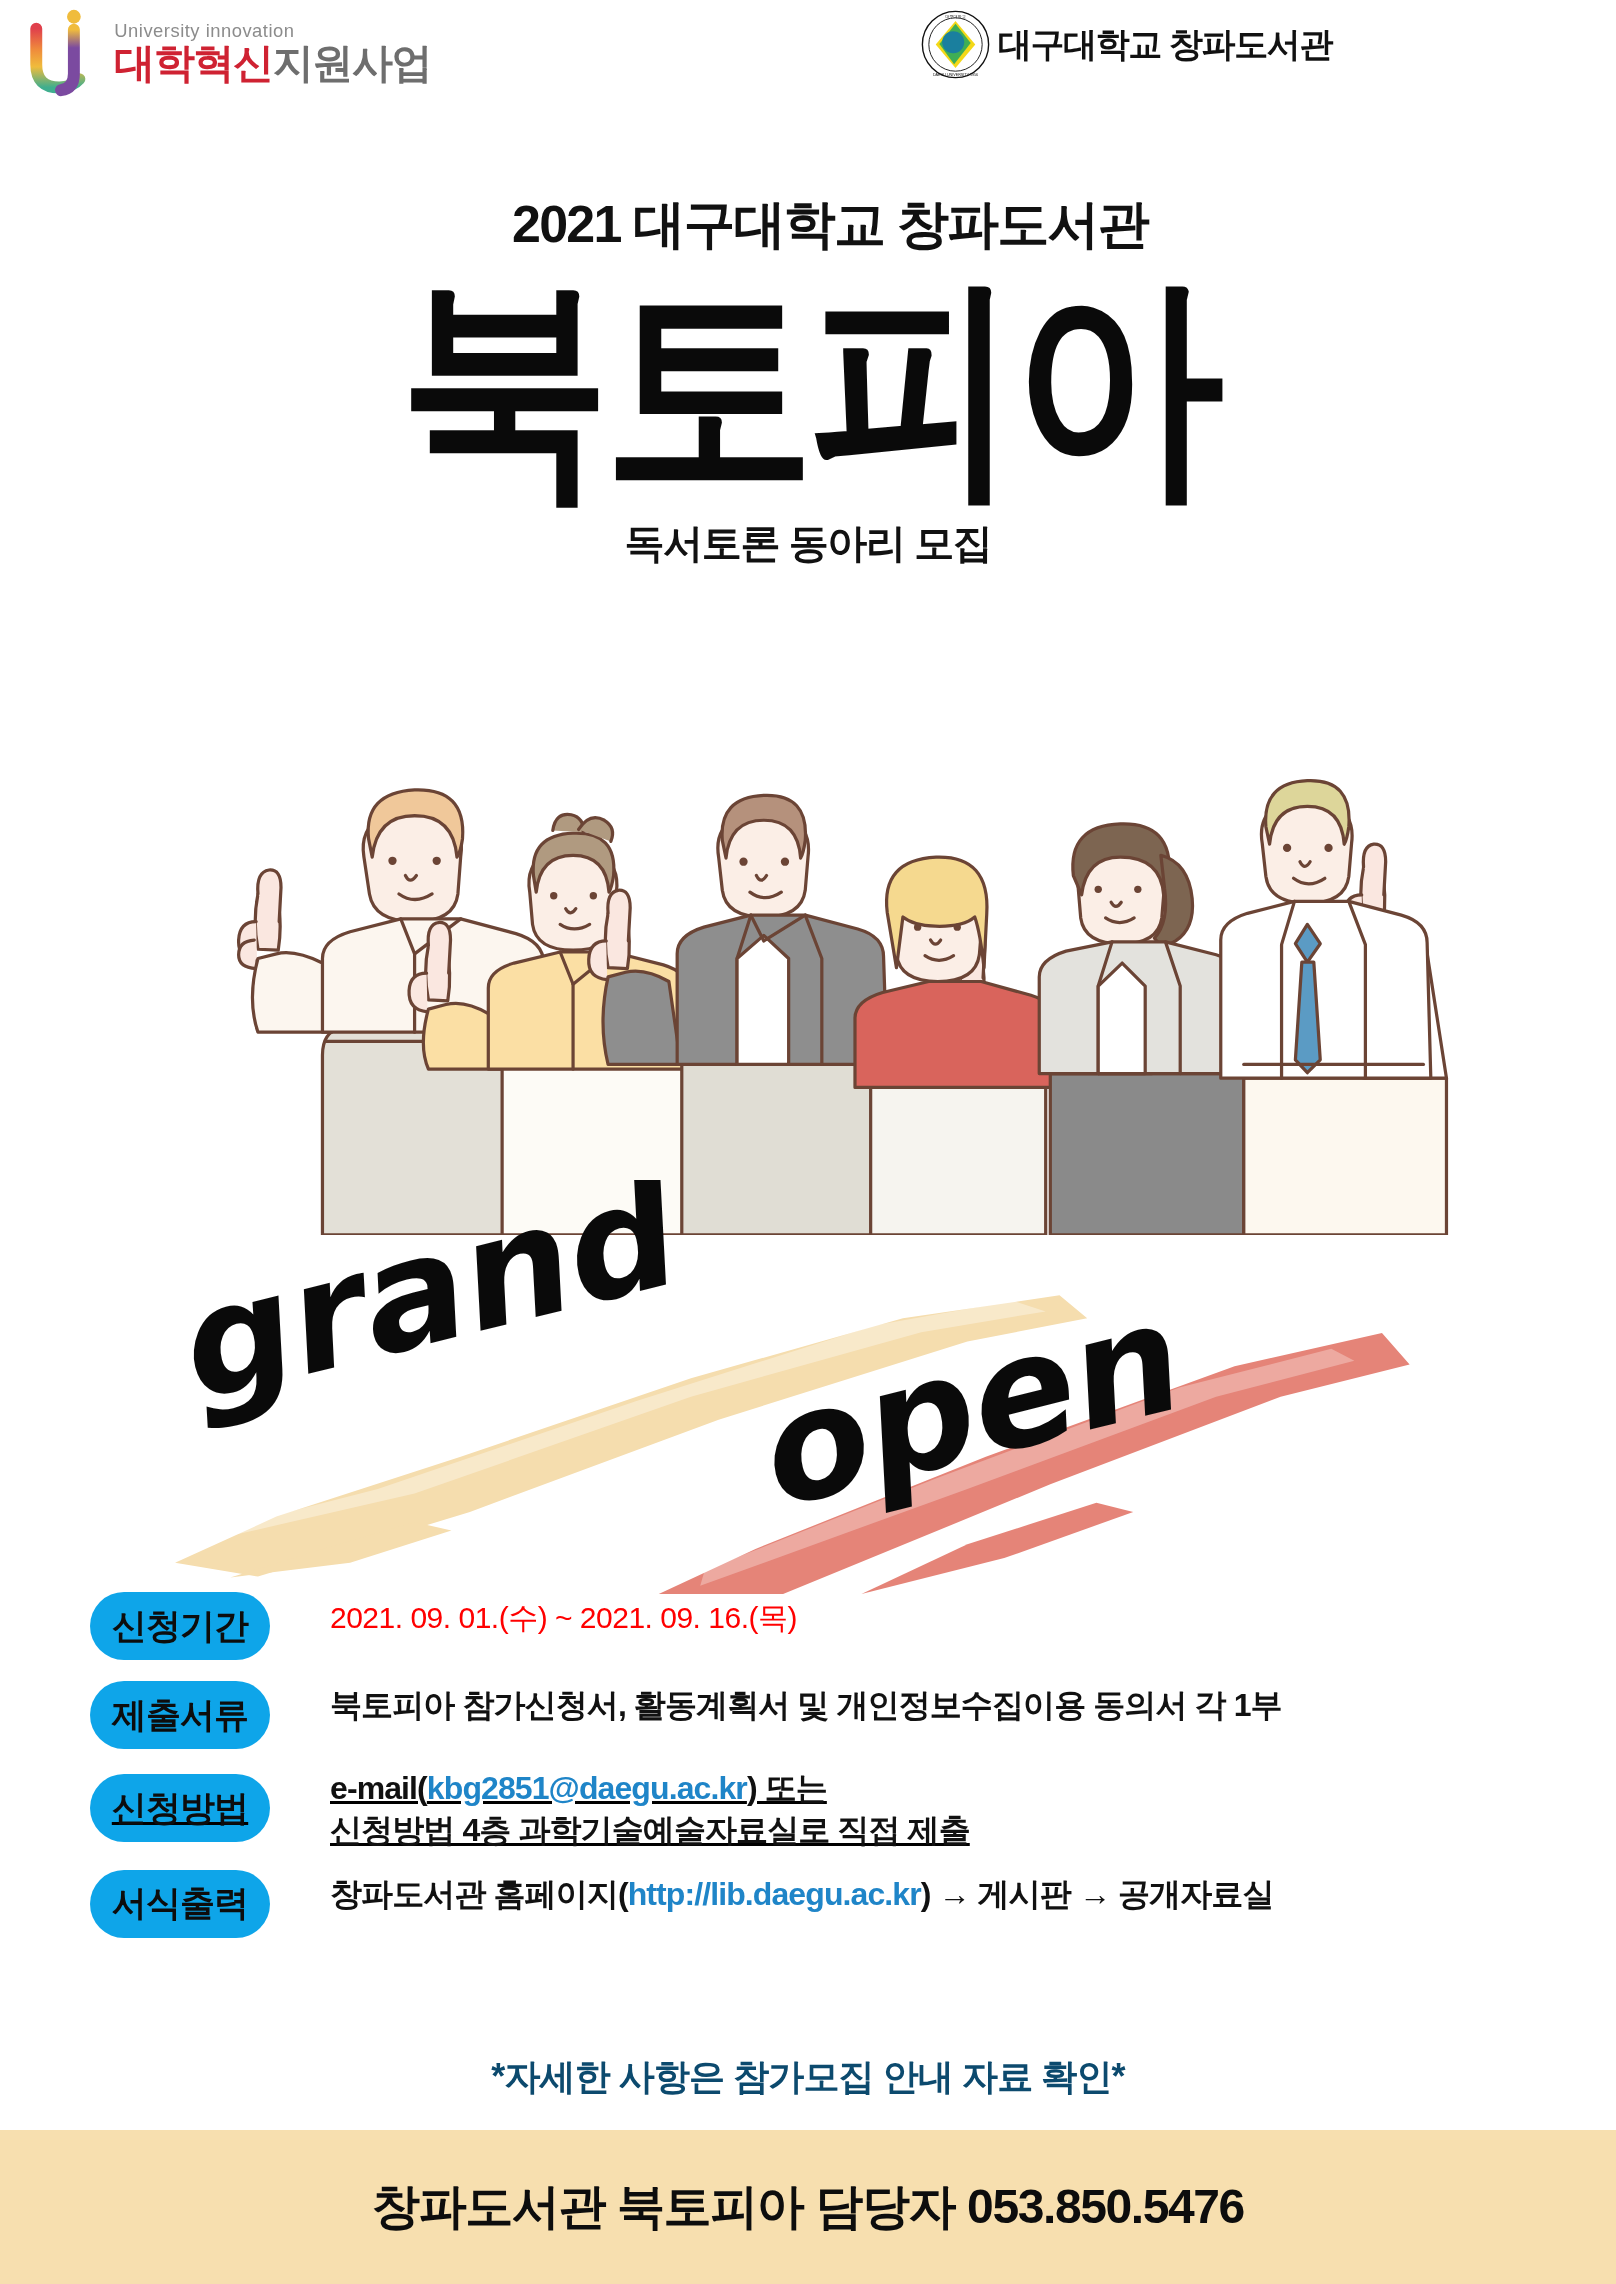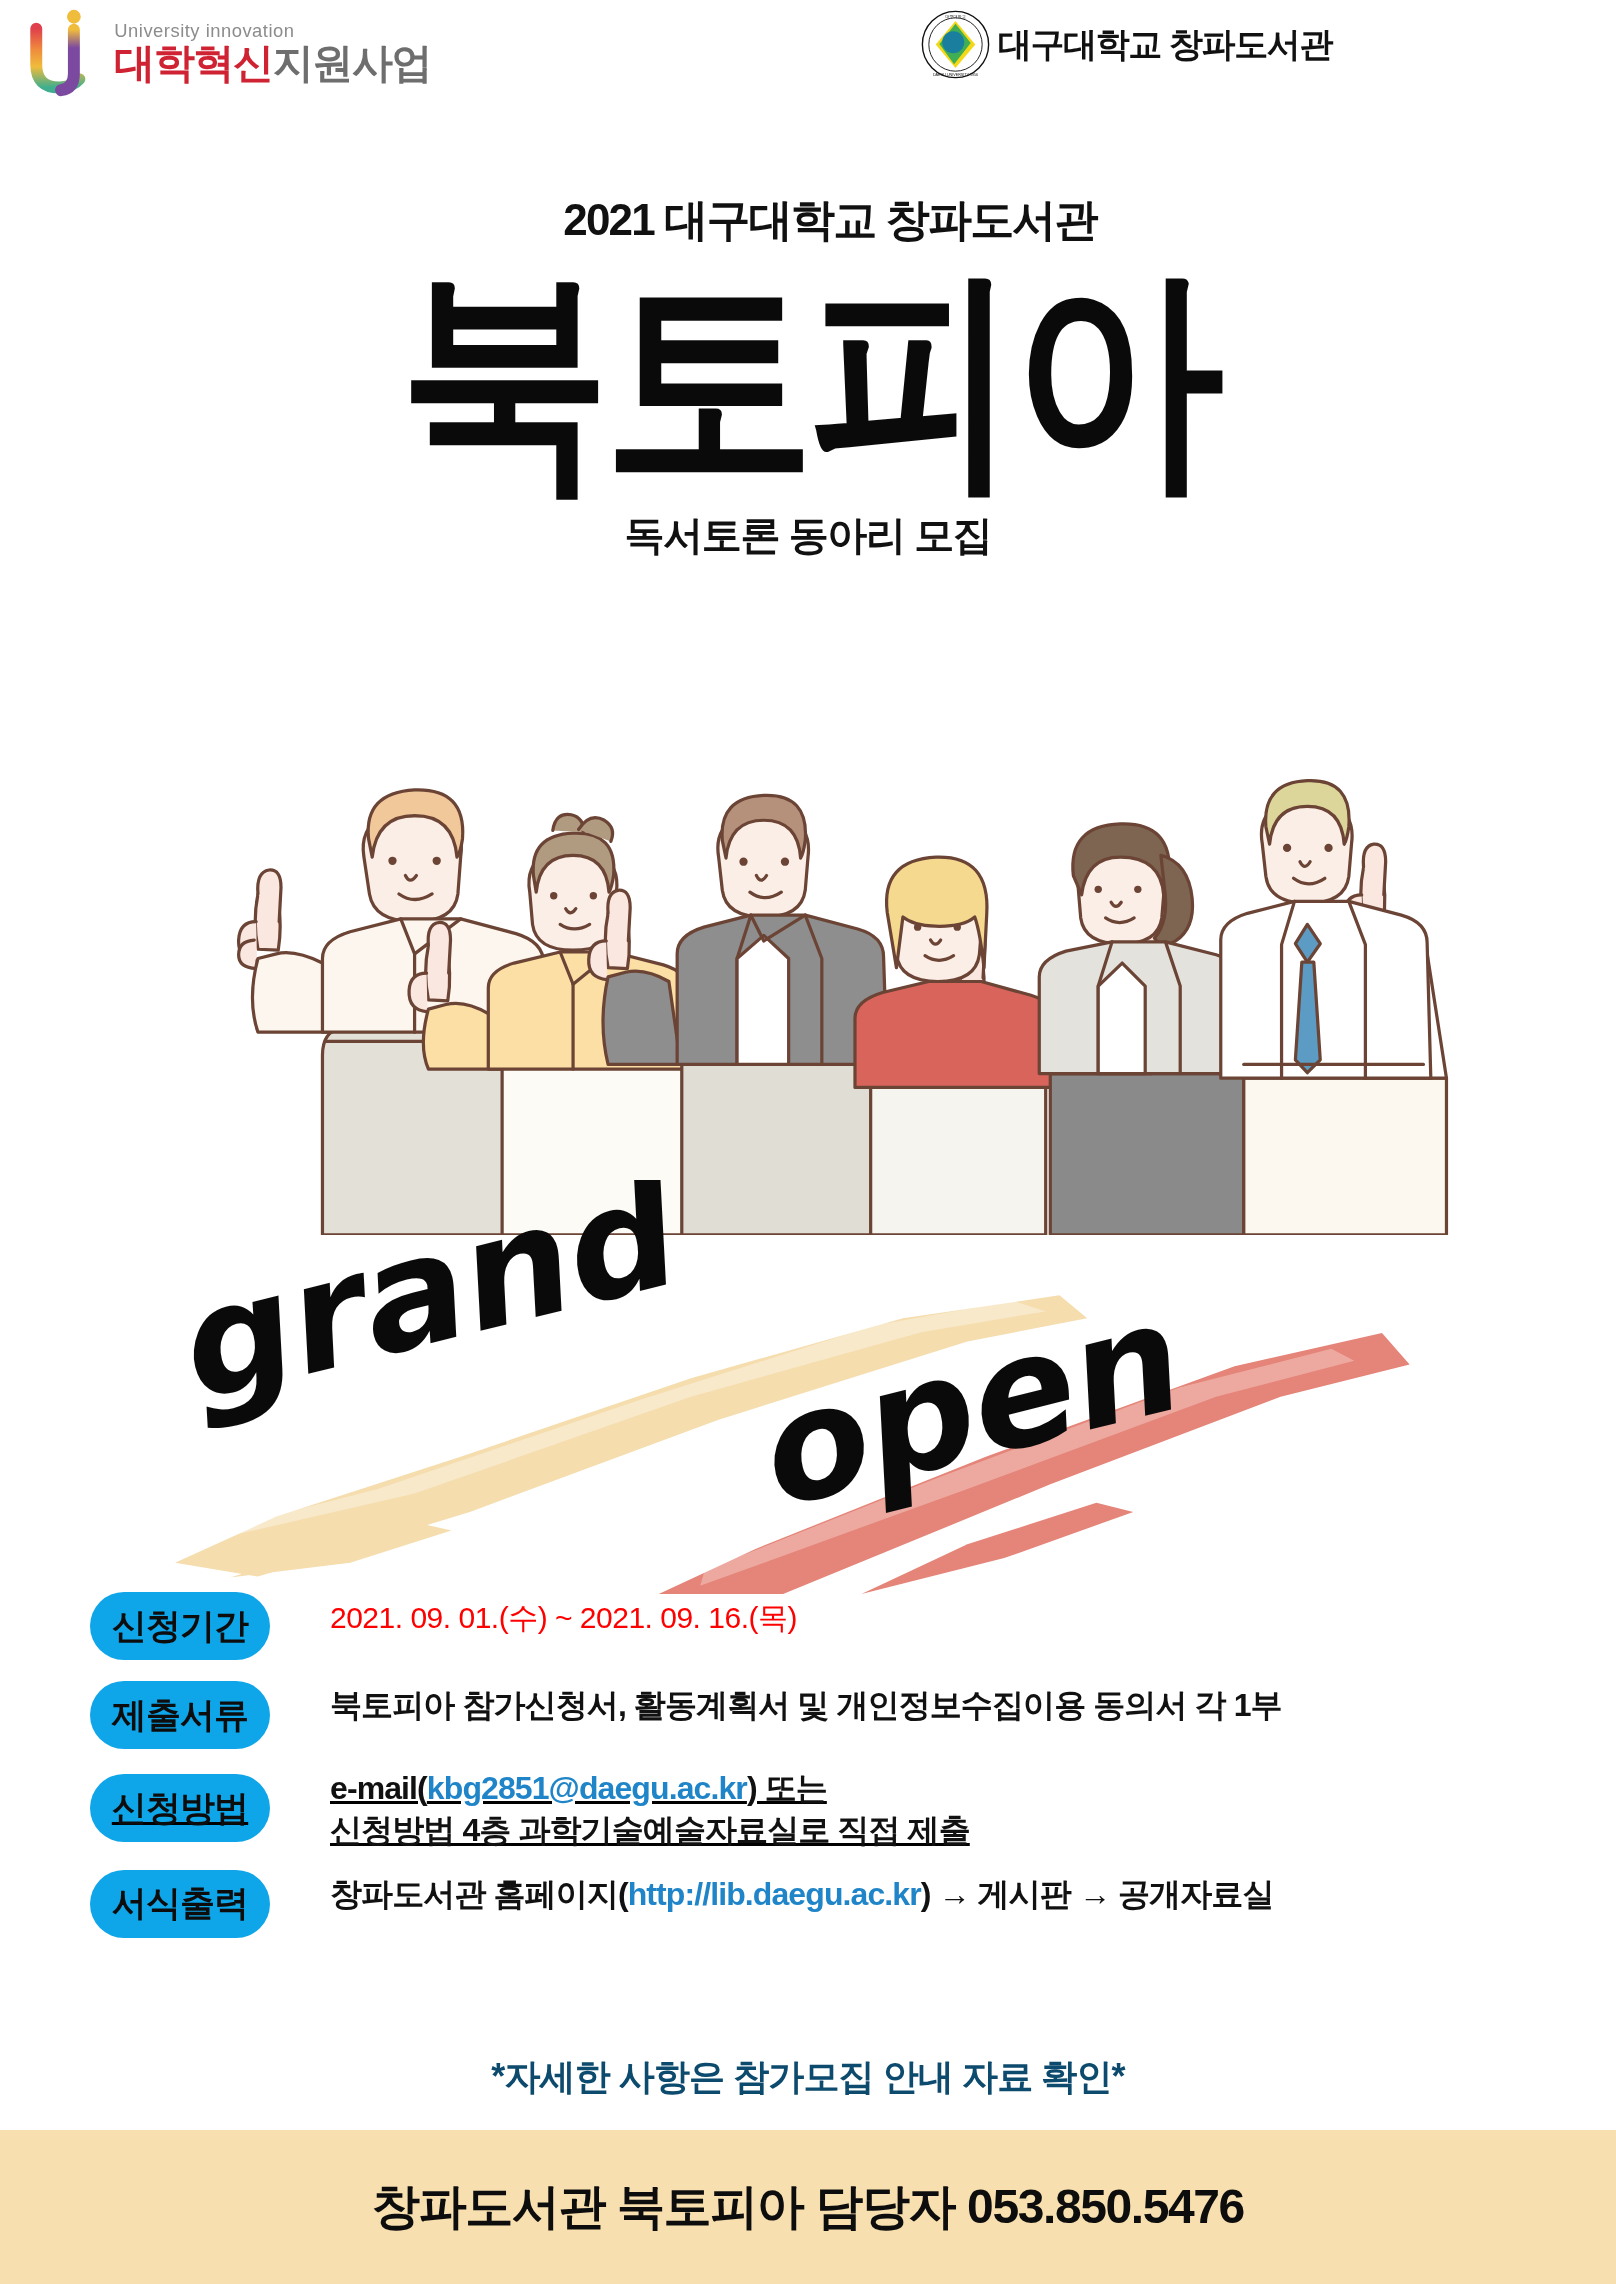--- a/index.html
+++ b/index.html
@@ -20,21 +20,21 @@
   .uj-kor{font-size:41px;font-weight:bold;line-height:1;letter-spacing:-1.4px;white-space:nowrap;}
   .uj-kor .red{color:#cf2232;}
   .uj-kor .gray{color:#6e6e6e;}
 
   #logo-du{position:absolute;right:28px;top:10px;display:flex;align-items:center;gap:8px;}
   #logo-du .du-seal{width:69px;height:69px;flex:0 0 auto;position:relative;}
   #logo-du .du-text{font-size:34px;font-weight:bold;color:#111;letter-spacing:-1.4px;white-space:nowrap;}
 
   
   #title-block{position:absolute;top:198px;left:0;width:1616px;text-align:center;}
-  #supertitle{font-size:44px;font-weight:bold;letter-spacing:-1.8px;color:#111;line-height:1;padding-left:44px;}
+  #supertitle{font-size:52px;font-weight:bold;letter-spacing:-1.8px;color:#111;line-height:1;padding-left:44px;}
   #maintitle{font-size:212px;font-weight:bold;letter-spacing:-7.4px;color:#0a0a0a;line-height:1.02;margin-top:14.7px;
              transform:scaleY(1.12);transform-origin:top center;}
   #subtitle{font-size:40px;font-weight:bold;letter-spacing:-1.4px;color:#111;margin-top:42px;line-height:1;}
 
   
   #illustration{position:absolute;top:599px;left:0;width:1616px;height:636px;}
   #illustration svg{display:block;width:100%;height:100%;}
 
   
   #grandopen{position:absolute;top:1180px;left:0;width:1616px;height:415px;}

